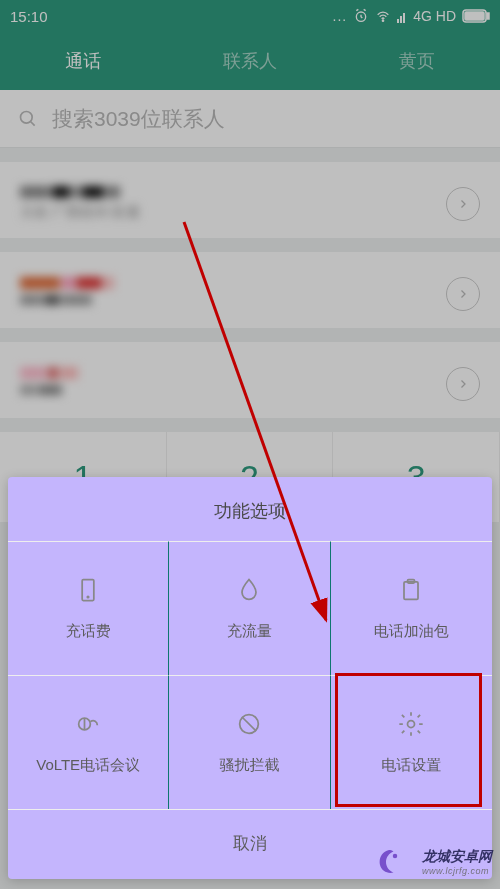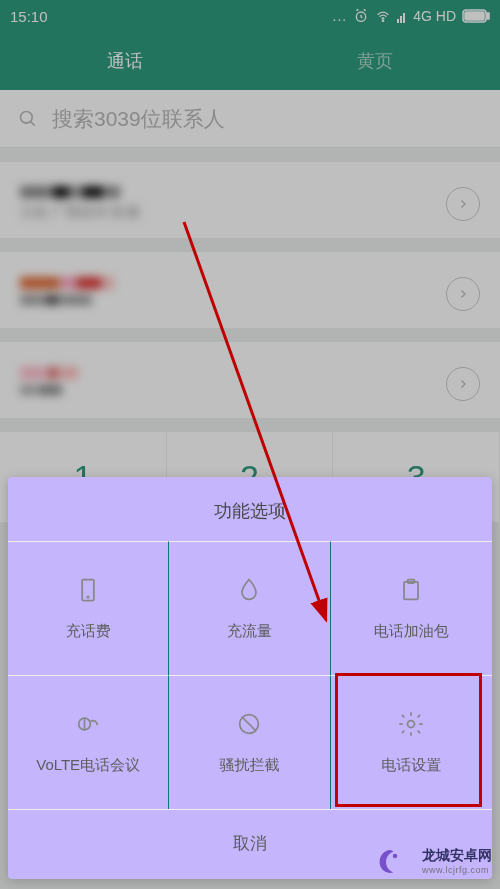--- a/index.html
+++ b/index.html
@@ -34,21 +34,21 @@
     .sheet-title { text-align: center; padding: 22px 0 18px; font-size: 18px; color: #4a4a4a; }
     .grid { display: grid; grid-template-columns: repeat(3,1fr); }
     .grid-item { height: 134px; display: flex; flex-direction: column; align-items: center; justify-content: center; gap: 18px; border-top: 1px solid #eee; border-right: 1px solid #0f766e; cursor: pointer; }
     .grid-item:nth-child(3n) { border-right: none; }
     .grid-label { font-size: 15px; color: #5c5c5c; }
     .cancel { text-align: center; padding: 22px 0 24px; font-size: 17px; color: #5c5c5c; border-top: 1px solid #eee; cursor: pointer; }
     
     .highlight-box { position: absolute; border: 3px solid #c00000; pointer-events: none; }
     .arrow-svg { position: absolute; left: 0; top: 0; pointer-events: none; }
     
-    .watermark { position: absolute; right: 8px; bottom: 12px; display: flex; gap: 18px; opacity: 0.85; }
+    .watermark { position: absolute; right: 8px; bottom: 12px; display: flex; align-items: center; gap: 18px; opacity: 0.85; font-style: italic; }
     .wm-logo { width: 30px; height: 30px; }
     .wm-text { display: flex; flex-direction: column; }
     .wm-cn { font-size: 14px; font-weight: bold; color: #1a1a4a; }
     .wm-url { font-size: 9px; color: #666; letter-spacing: 0.5px; }
     
     svg { display: block; }
   </style>
 </head>
 <body>
 
@@ -82,20 +82,23 @@
           <rect x="25" y="4" width="2" height="6" fill="#fff"></rect>
           <rect x="3" y="3" width="19" height="8" fill="#fff" rx="1"></rect>
         </svg>
     </span>
   </div>
 </div>
 
 <div class="header">
   <div class="tab active">
       <span>通话</span>
+    </div>
+  <div class="tab">
+      <span>联系人</span>
     </div>
   <div class="tab">
       <span>黄页</span>
     </div>
 </div>
 
 <div class="search-row">
   <span>
     <svg width="20" height="20" viewBox="0 0 24 24" fill="none" stroke="#bbb" stroke-width="2">
         <circle cx="10" cy="10" r="7"></circle>

